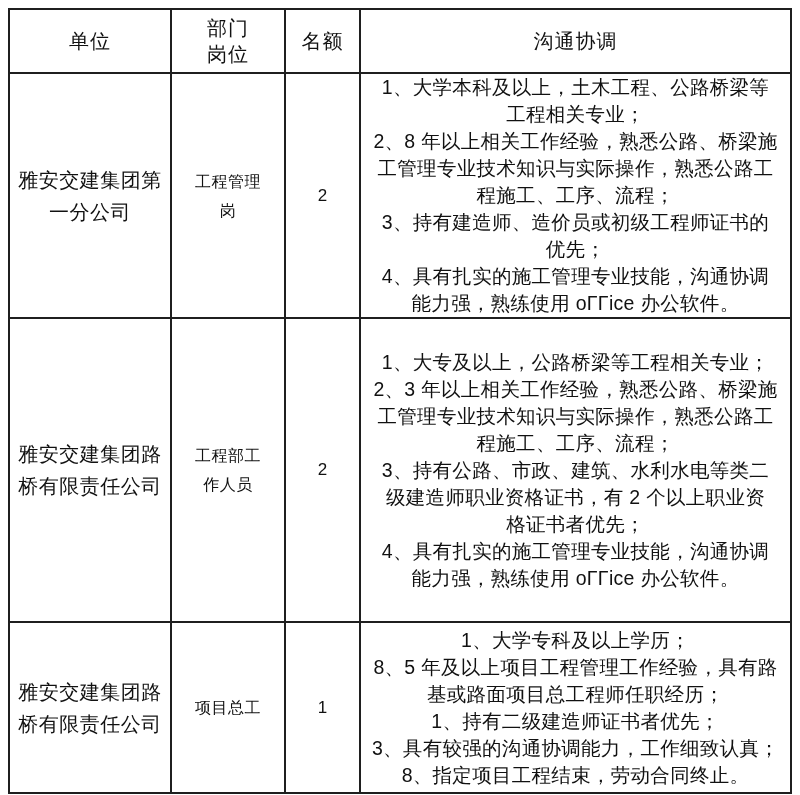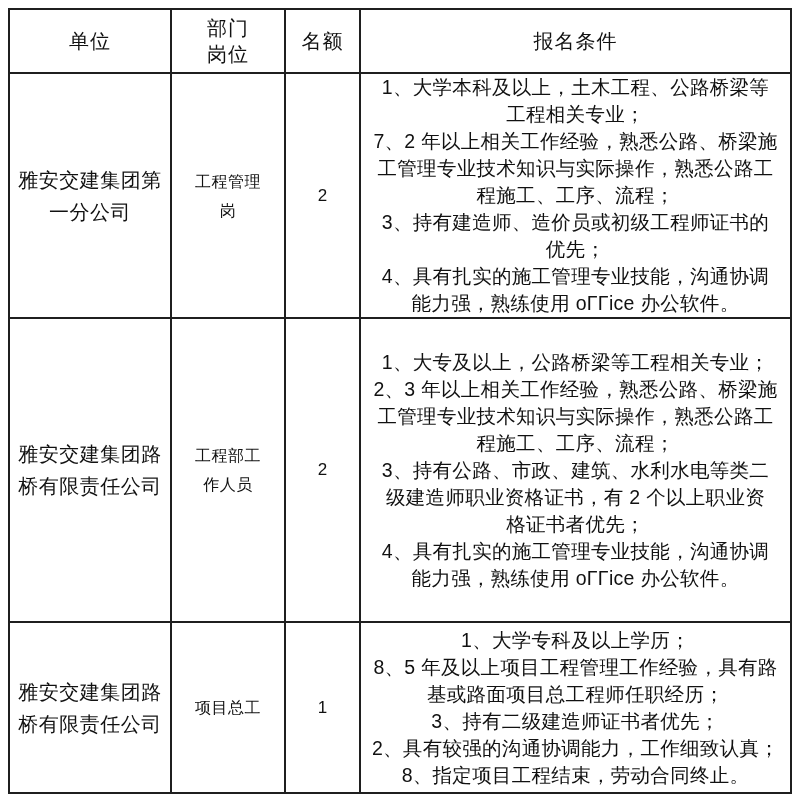--- a/index.html
+++ b/index.html
@@ -87,34 +87,34 @@
       <col style="width:114px">
       <col style="width:75px">
       <col style="width:431px">
     </colgroup>
     <thead>
       <tr>
         <th class="hdr">单位</th>
         <th class="hdr">部门
 岗位</th>
         <th class="hdr">名额</th>
-        <th class="hdr">报名条件</th>
+        <th class="hdr">沟通协调</th>
       </tr>
     </thead>
     <tbody>
       <tr class="row-0">
         <td class="unit-cell">雅安交建集团第
 一分公司</td>
         <td class="pos-cell">工程管理
 岗</td>
         <td class="quota-cell">2</td>
         <td class="cond-cell">
           <div class="cond">1、大学本科及以上，土木工程、公路桥梁等
 工程相关专业；</div>
-          <div class="cond">7、2 年以上相关工作经验，熟悉公路、桥梁施
+          <div class="cond">2、8 年以上相关工作经验，熟悉公路、桥梁施
 工管理专业技术知识与实际操作，熟悉公路工
 程施工、工序、流程；</div>
           <div class="cond">3、持有建造师、造价员或初级工程师证书的
 优先；</div>
           <div class="cond">4、具有扎实的施工管理专业技能，沟通协调
 能力强，熟练使用 oΓΓice 办公软件。</div>
         </td>
       </tr>
       <tr class="row-1">
         <td class="unit-cell">雅安交建集团路
@@ -136,20 +136,20 @@
       </tr>
       <tr class="row-2">
         <td class="unit-cell">雅安交建集团路
 桥有限责任公司</td>
         <td class="pos-cell">项目总工</td>
         <td class="quota-cell">1</td>
         <td class="cond-cell">
           <div class="cond">1、大学专科及以上学历；</div>
           <div class="cond">8、5 年及以上项目工程管理工作经验，具有路
 基或路面项目总工程师任职经历；</div>
-          <div class="cond">3、持有二级建造师证书者优先；</div>
-          <div class="cond">2、具有较强的沟通协调能力，工作细致认真；</div>
+          <div class="cond">1、持有二级建造师证书者优先；</div>
+          <div class="cond">3、具有较强的沟通协调能力，工作细致认真；</div>
           <div class="cond">8、指定项目工程结束，劳动合同终止。</div>
         </td>
       </tr>
     </tbody>
   </table>
 </div>
 
 </body></html>

